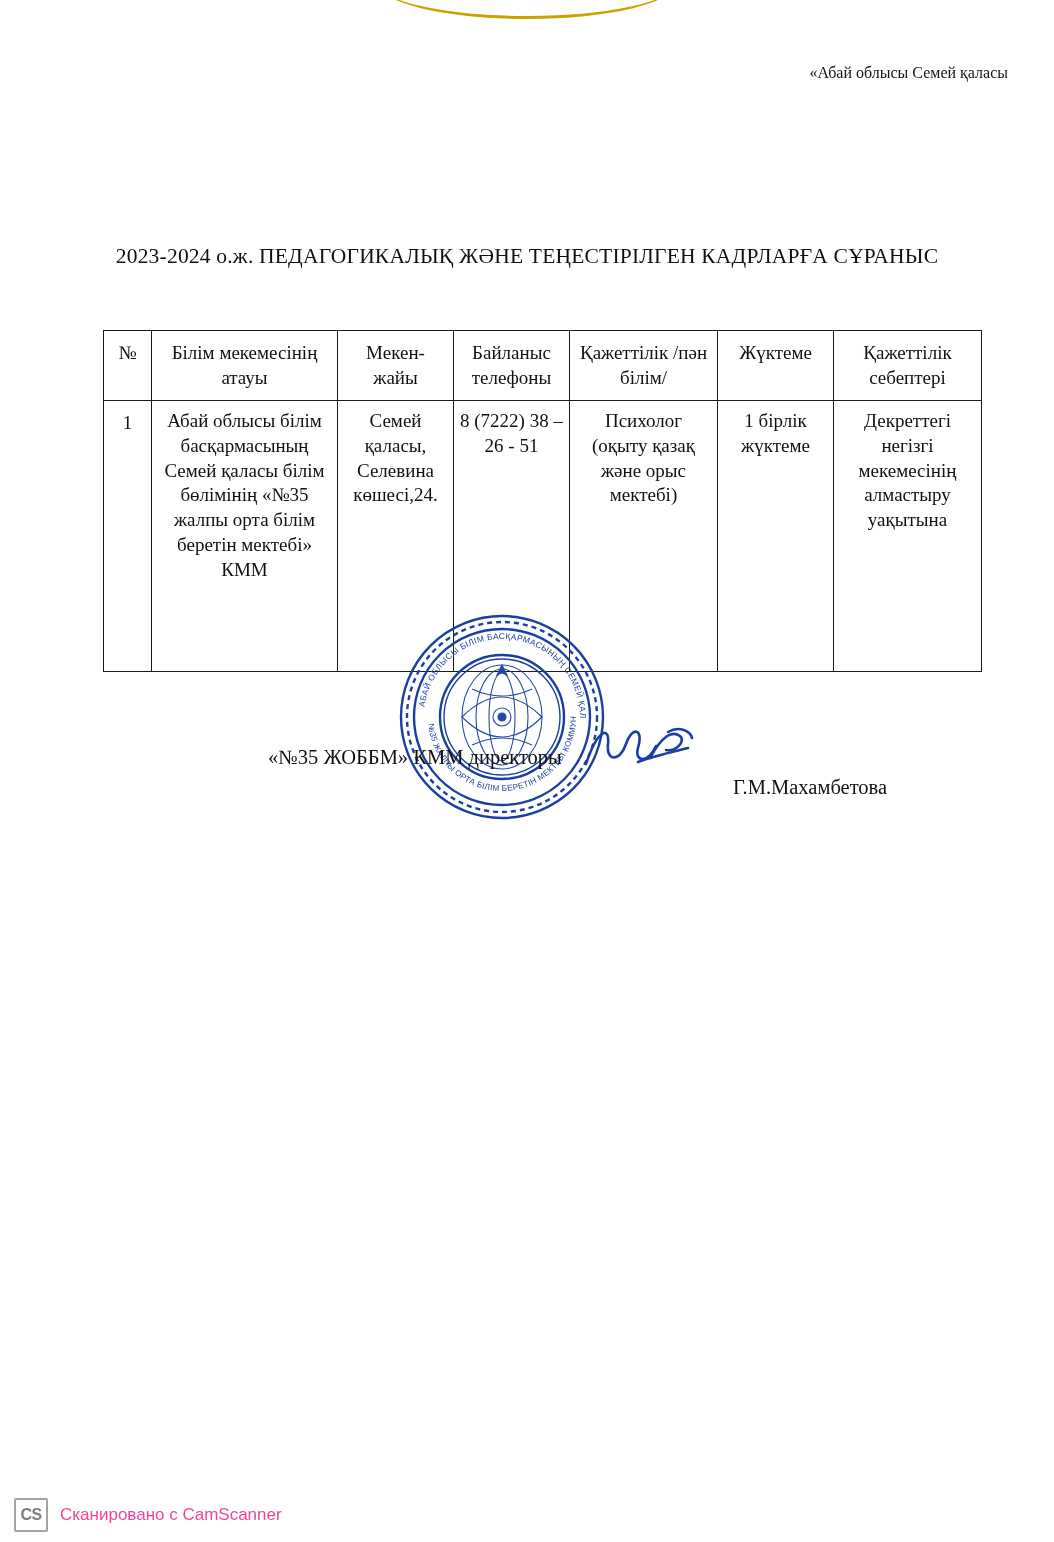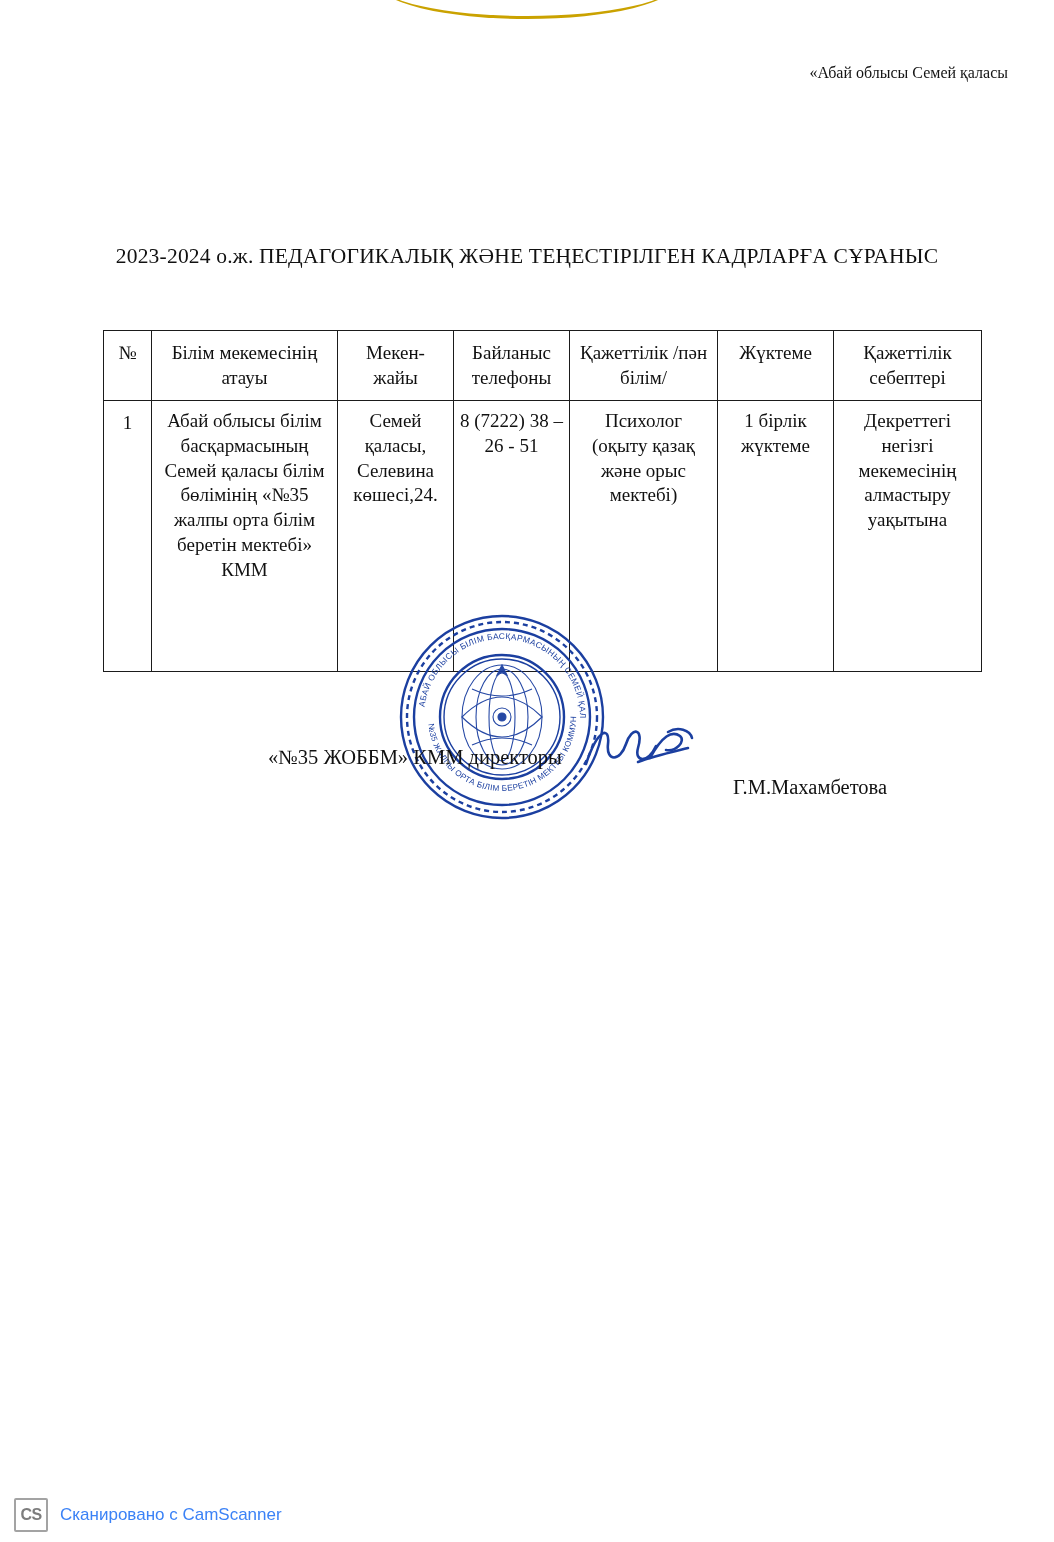--- a/index.html
+++ b/index.html
@@ -158,21 +158,21 @@
     color: #7d7d7d;
     font-family: "Liberation Sans", sans-serif;
     font-size: 16px;
     font-weight: bold;
     display: flex;
     align-items: center;
     justify-content: center;
     letter-spacing: -0.5px;
   }
   .cs-text {
-    color: #3b82f6;
+    color: #ec4899;
     font-family: "Liberation Sans", sans-serif;
     font-size: 17px;
   }
 </style>
 </head>
 <body>
 
 <div class="page">
 
   <div class="top-arc"></div>

